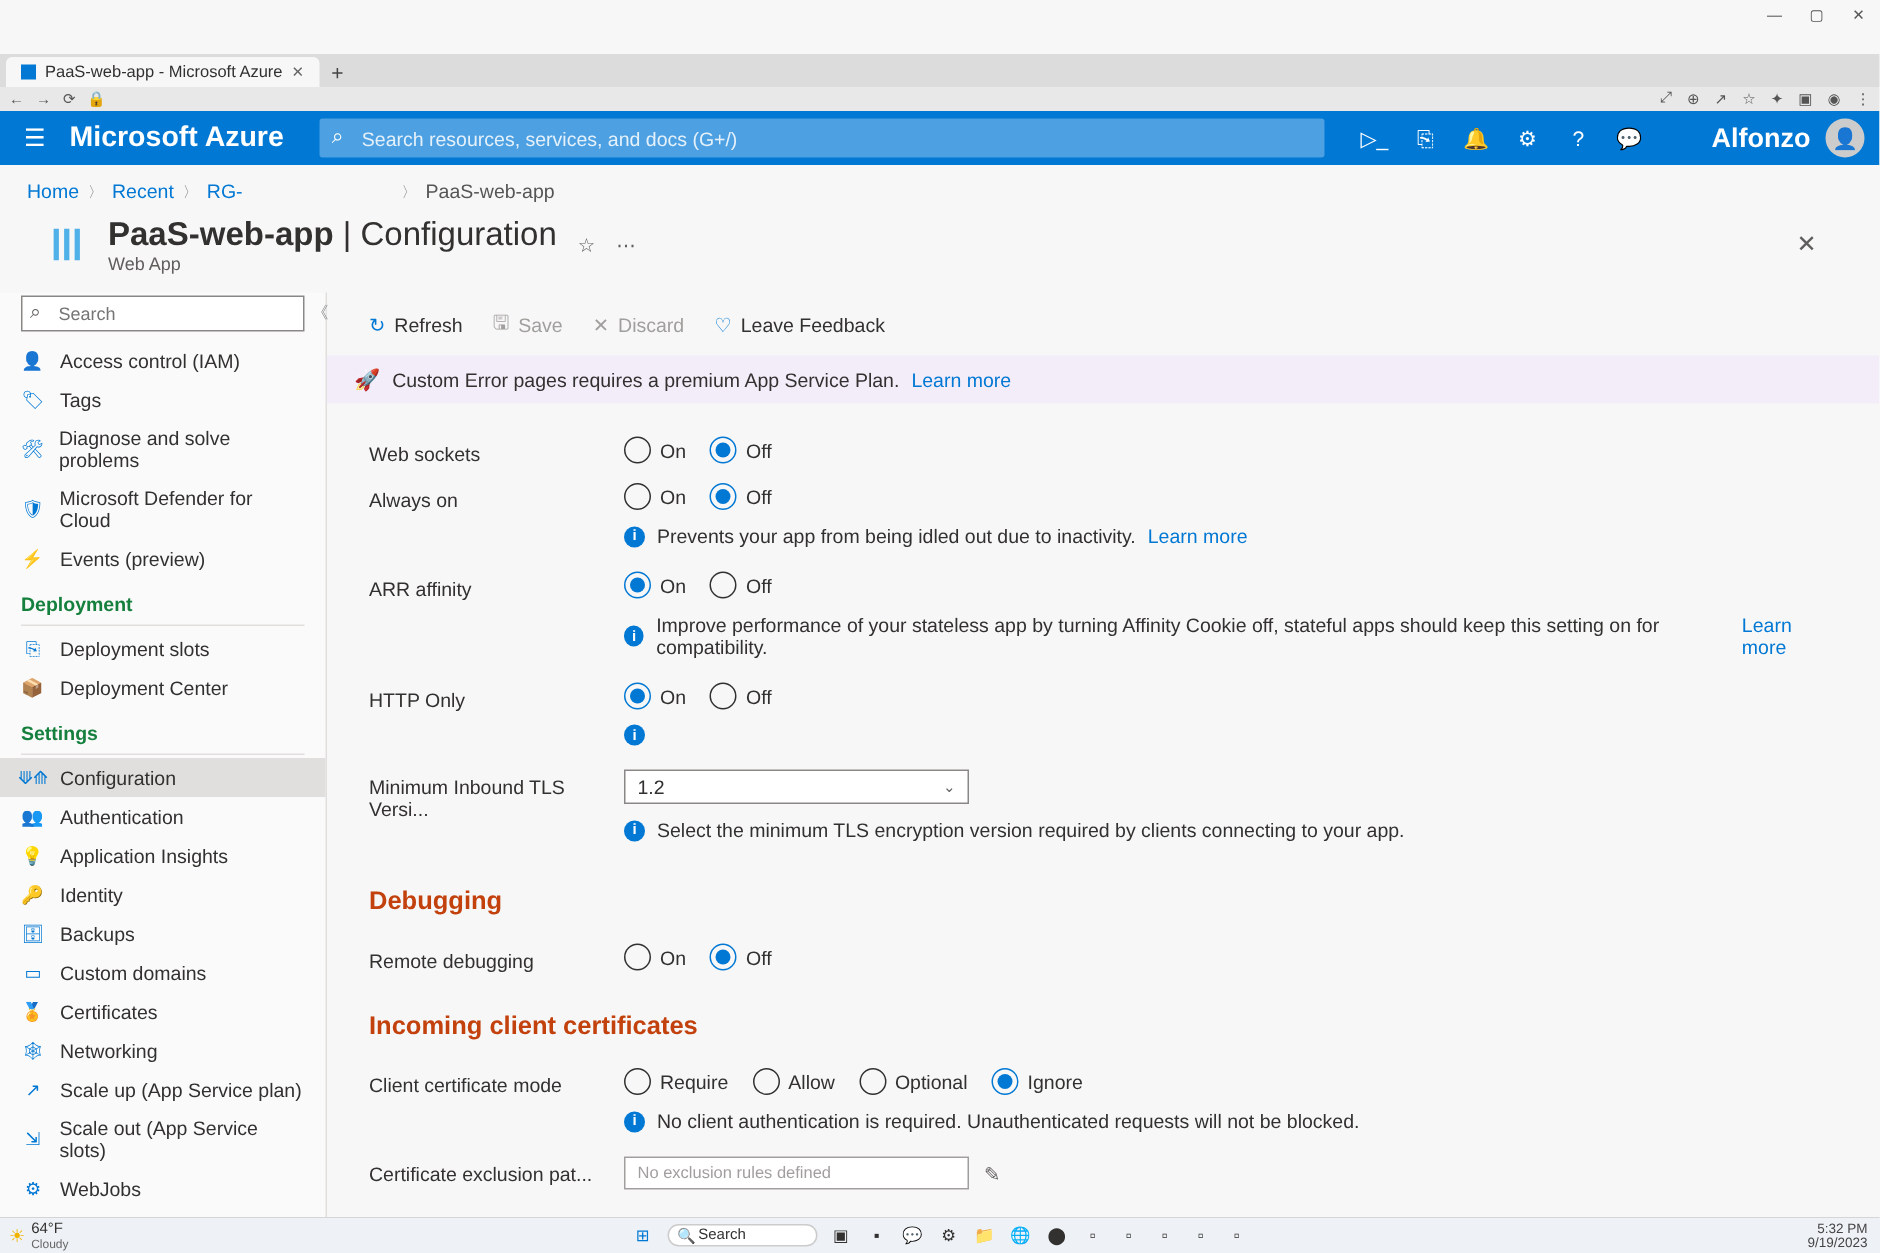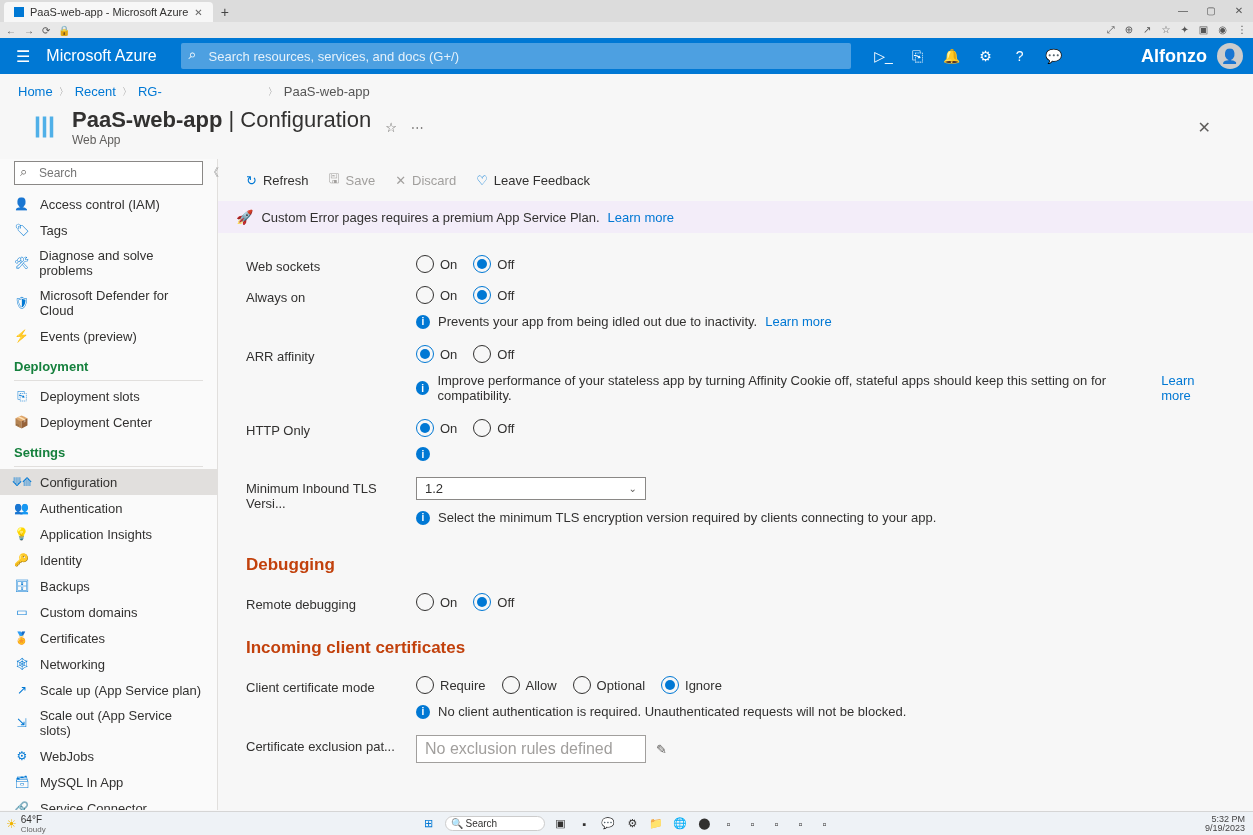--- a/index.html
+++ b/index.html
@@ -1,34 +1,34 @@
 <!DOCTYPE html>
 <html><head>
 <meta charset="utf-8">
 <style>
 * { box-sizing: border-box; margin: 0; padding: 0; font-family: "Segoe UI", Arial, sans-serif; }
 body { background: #f7f7f7; font-size: 13px; color: #323130; overflow: hidden; width: 1253px; height: 835px; position: relative; }
 
 
 .browser-chrome { background: #e8e8e8; height: 38px; }
-.tab-row { display: flex; align-items: center; height: 22px; padding: 2px 4px 0 4px; background: #dcdcdc; }
+.tab-row { display: flex; align-items: center; height: 22px; padding: 2px 4px 0 4px; background: #dcdcdc; margin-top: 36px; }
 .browser-tab { background: #f7f7f7; border-radius: 4px 4px 0 0; padding: 2px 10px; display: flex; align-items: center; gap: 6px; font-size: 11px; min-width: 110px; height: 20px;}
 .browser-tab .favicon { width: 10px; height: 10px; background: #0078d4; }
 .browser-tab .tab-close { font-size: 10px; color: #666; }
 .new-tab { padding: 0 8px; font-size: 14px; color: #444; }
 .addr-row { display: flex; align-items: center; height: 16px; padding: 0 6px; gap: 8px; font-size: 11px; color: #555; }
 .addr-row span { font-size: 10px; }
 .chrome-right { margin-left: auto; display: flex; gap: 10px; }
 .window-controls { position: absolute; top: 0; right: 0; display: flex; }
 .window-controls div { width: 28px; height: 20px; display: flex; align-items: center; justify-content: center; font-size: 10px; color: #555;}
 
 
 .az-header { background: #0078d4; height: 36px; display: flex; align-items: center; color: #fff; }
 .hamburger { padding: 0 16px; font-size: 16px; }
-.az-logo { font-size: 16px; font-weight: 400; padding-right: 24px; }
+.az-logo { font-size: 19px; font-weight: 700; padding-right: 24px; }
 .az-search-wrap { flex: 0 0 670px; }
 .az-search { background: rgba(255,255,255,0.3); border: none; border-radius: 2px; width: 100%; height: 26px; padding: 0 10px 0 28px; color: #fff; font-size: 13px; position: relative; }
 .az-search::placeholder { color: rgba(255,255,255,0.85); }
 .az-search-box { position: relative; }
 .az-search-box::before { content: "⌕"; position: absolute; left: 8px; top: 3px; color: #fff; font-size: 14px; }
 .az-header-icons { display: flex; gap: 0; margin-left: 16px; }
 .az-header-icons div { width: 34px; height: 36px; display: flex; align-items: center; justify-content: center; font-size: 14px; }
 .az-user { margin-left: auto; padding: 0 10px 0 18px; font-size: 18px; font-weight: 600; display: flex; align-items: center; gap: 10px; }
 .avatar { width: 26px; height: 26px; border-radius: 50%; background: #ccc; display: flex; align-items: center; justify-content: center; color: #666; font-size: 14px; }
 
@@ -91,21 +91,21 @@
 .radio.checked .radio-circle::after { content: ""; width: 10px; height: 10px; background: #0078d4; border-radius: 50%; }
 .helper { display: flex; align-items: center; gap: 8px; padding: 10px 0 4px; font-size: 13px; color: #323130; }
 .helper .info-icon { width: 14px; height: 14px; border-radius: 50%; background: #0078d4; color: #fff; font-size: 10px; display: flex; align-items: center; justify-content: center; font-weight: bold; }
 .helper a { color: #0078d4; text-decoration: none; }
 
 .section-heading { font-size: 17px; font-weight: 600; padding: 24px 0 8px; color: #c2410c; }
 
 .dropdown { border: 1px solid #8a8886; padding: 3px 8px; width: 230px; display: flex; justify-content: space-between; align-items: center; background: #fff; cursor: pointer; font-size: 13px; }
 .dropdown .chev { font-size: 10px; color: #605e5c; }
 
-.text-input-ro { border: 1px solid #a19f9d; padding: 4px 8px; width: 230px; color: #a19f9d; font-size: 16px; background: #fff; }
+.text-input-ro { border: 1px solid #a19f9d; padding: 4px 8px; width: 230px; color: #a19f9d; font-size: 11px; background: #fff; }
 .edit-pencil { margin-left: 10px; color: #605e5c; font-size: 13px; cursor: pointer; }
 
 
 .taskbar { position: absolute; bottom: 0; left: 0; right: 0; height: 24px; background: #eef2f6; border-top: 1px solid #d5d5d5; display: flex; align-items: center; font-size: 10px; }
 .tb-left { display: flex; align-items: center; gap: 4px; padding-left: 6px; }
 .tb-center { position: absolute; left: 50%; transform: translateX(-50%); display: flex; align-items: center; gap: 8px; }
 .tb-search { border: 1px solid #ccc; border-radius: 12px; padding: 1px 8px 1px 20px; width: 100px; background: #fff; font-size: 10px; position: relative;}
 .tb-icon { width: 16px; height: 16px; display: flex; align-items: center; justify-content: center; border-radius: 3px; font-size: 11px; }
 .tb-right { margin-left: auto; padding-right: 8px; text-align: right; line-height: 1; font-size: 9px; color: #444;}
 .weather { display: flex; align-items: center; gap: 4px; }

